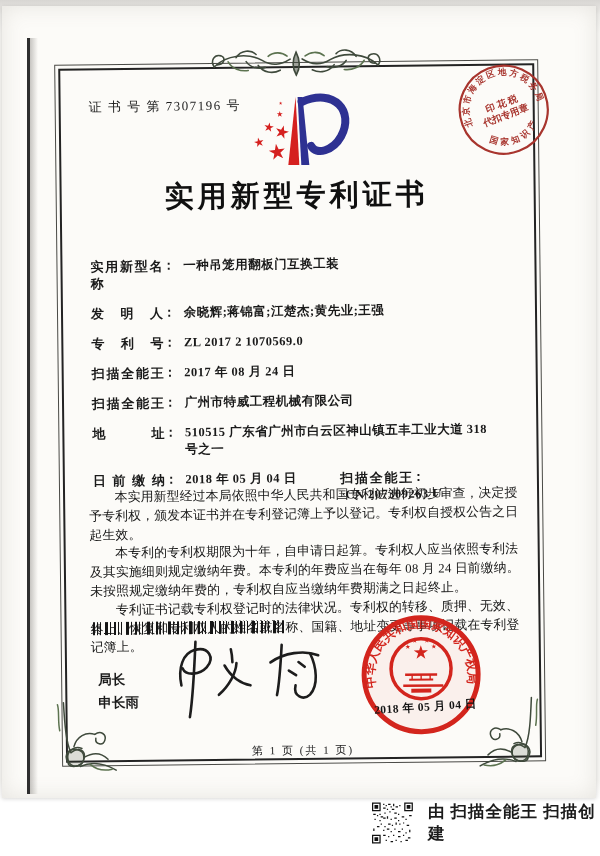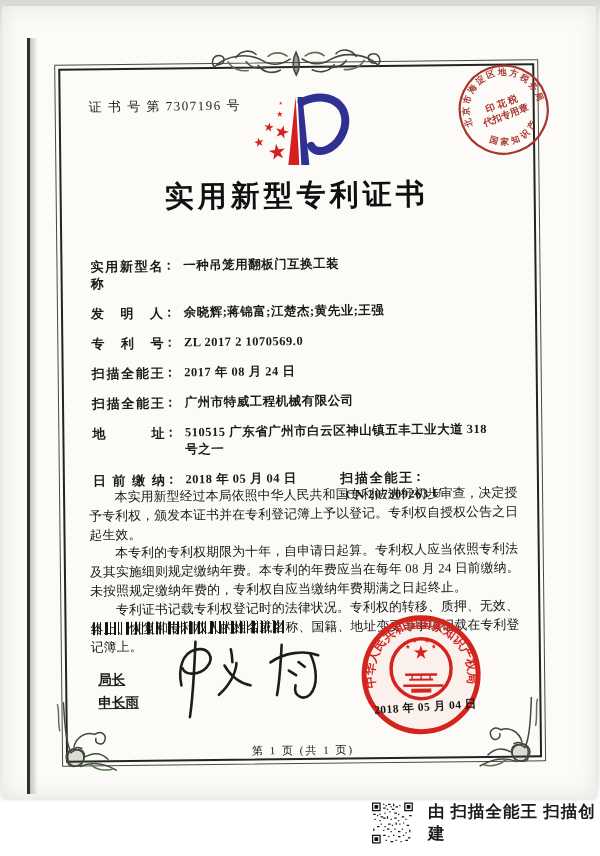--- a/index.html
+++ b/index.html
@@ -30,21 +30,21 @@
   .addr-val{width:318px;}
   .grant-row{display:flex;}
   .grant-left{width:248px;}
 
   .body-text{position:absolute;left:88px;top:486px;width:434px;font-size:12.8px;line-height:18.8px;color:#161616;}
   .body-text p{margin:0;text-indent:2em;letter-spacing:.2px;}
 
   .barcode{position:absolute;left:90px;top:620px;width:192px;height:13px;
     background:repeating-linear-gradient(90deg,#151515 0 2px,transparent 2px 4px,#151515 4px 5px,transparent 5px 7px,#151515 7px 8px,transparent 8px 12px,#151515 12px 15px,transparent 15px 17px,#151515 17px 18px,transparent 18px 21px);}
 
-  .director{position:absolute;left:95px;top:666px;font-size:13.5px;line-height:23px;font-weight:600;text-decoration:underline;}
+  .director{position:absolute;left:95px;top:666px;font-size:13.5px;line-height:23px;font-weight:600;}
   .signature{position:absolute;left:150px;top:636px;transform:rotate(-2deg);}
   .seal{position:absolute;left:356px;top:614px;}
   .seal-date{position:absolute;left:362px;top:701px;width:120px;text-align:center;
              font-size:11.5px;font-weight:700;color:#141414;letter-spacing:.5px;transform:rotate(-3deg);}
   .page-footer{position:absolute;left:0;top:743px;width:598px;text-align:center;font-size:11px;letter-spacing:2px;color:#222;}
   .tax-seal{position:absolute;left:455px;top:60px;}
 
   .attribution{position:absolute;left:372px;top:801px;display:flex;align-items:center;gap:15px;}
   .attribution-text{font-size:16.5px;font-weight:700;color:#1b1b1b;letter-spacing:1px;font-family:"Liberation Serif","DejaVu Serif",serif;}
 </style>

